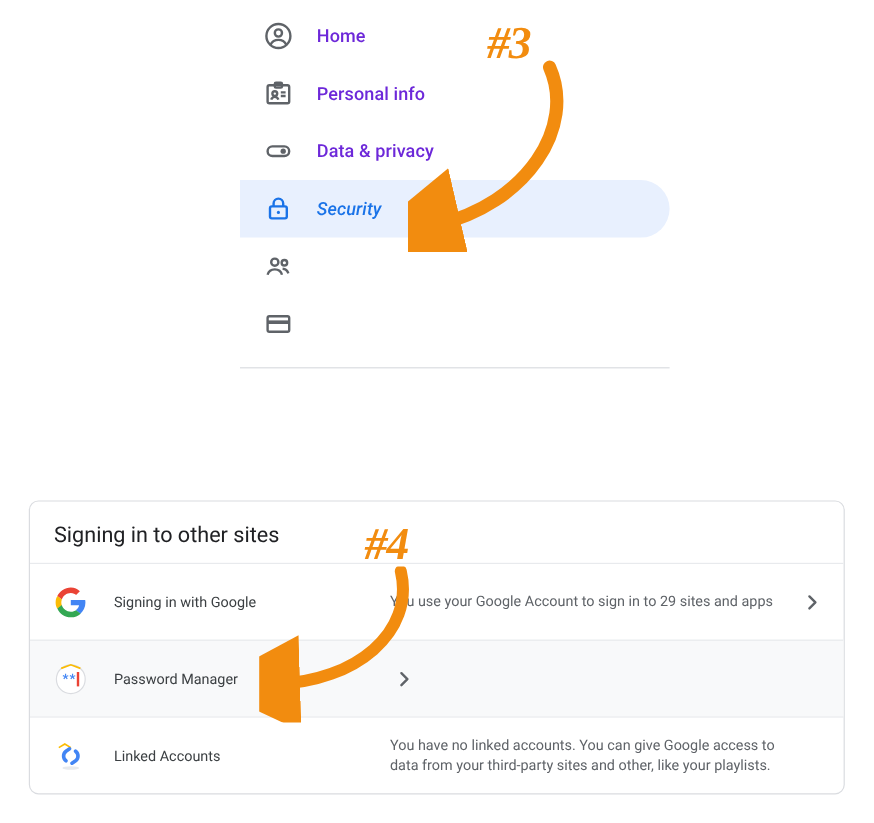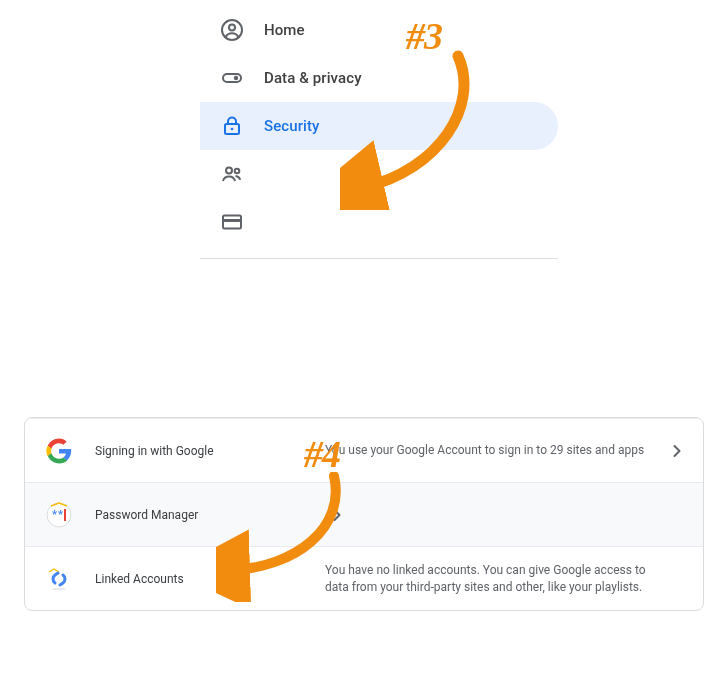--- a/index.html
+++ b/index.html
@@ -38,27 +38,27 @@
       justify-content: center;
       flex-shrink: 0;
       color: #5f6368;
     }
     .nav-item svg { display:block; }
     .nav-item-label {
       margin-left: 20px;
       font-size: 15px;
       font-weight: 500;
       letter-spacing: .1px;
-      color: #404040;
+      color: #6d28d9;
     }
     .nav-item.active {
       background: #e8f0fe;
     }
     .nav-item.active .icon-wrap { color:#1a73e8; }
-    .nav-item.active .nav-item-label { color:#1a73e8; }
+    .nav-item.active .nav-item-label { color:#1a73e8;font-style:italic; }
     .nav-divider {
       height:1px; background:#dadce0;
       margin: 12px 0 6px 0;
     }
     
     .card {
       position: absolute;
       left: 24px;
       top: 417px;
       width: 680px;
@@ -132,20 +132,33 @@
     <span class="icon-wrap">
       <svg width="24" height="24" viewBox="0 0 24 24" fill="none" stroke="currentColor" stroke-width="2">
         <circle cx="12" cy="12" r="10"></circle>
         <circle cx="12" cy="9.5" r="3"></circle>
         <path d="M5.5 19.2c1.2-2.5 3.8-4 6.5-4s5.3 1.5 6.5 4" stroke-linecap="round"></path>
       </svg>
     </span>
     <span class="nav-item-label">Home</span>
   </div>
 
+  <div class="nav-item">
+    <span class="icon-wrap">
+      <svg width="24" height="24" viewBox="0 0 24 24" fill="none" stroke="currentColor" stroke-width="2">
+        <rect x="3" y="5" width="18" height="15" rx="1.5"></rect>
+        <rect x="9" y="3" width="6" height="4" rx="1"></rect>
+        <circle cx="9" cy="12" r="2"></circle>
+        <path d="M6 17c.6-1.6 1.8-2.3 3-2.3s2.4.7 3 2.3"></path>
+        <line x1="14" y1="11" x2="18" y2="11"></line>
+        <line x1="14" y1="14" x2="18" y2="14"></line>
+      </svg>
+    </span>
+    <span class="nav-item-label">Personal info</span>
+  </div>
 
   <div class="nav-item">
     <span class="icon-wrap">
       <svg width="24" height="24" viewBox="0 0 24 24" fill="none" stroke="currentColor" stroke-width="2">
         <rect x="3" y="8" width="18" height="8" rx="4"></rect>
         <circle cx="16" cy="12" r="2.2" fill="currentColor" stroke="none"></circle>
       </svg>
     </span>
     <span class="nav-item-label">Data &amp; privacy</span>
   </div>
@@ -180,20 +193,21 @@
       </svg>
     </span>
   </div>
 
   <div class="nav-divider"></div>
 
 
 </div>
 
 <div class="card">
+  <div class="card-title">Signing in to other sites</div>
 
   <div class="row">
     <span class="row-icon">
       <svg width="26" height="26" viewBox="0 0 48 48">
         <path fill="#EA4335" d="M24 9.5c3.9 0 6.6 1.7 8.1 3.1l5.9-5.9C34.5 3.3 29.8 1 24 1 14.8 1 6.9 6.4 3.3 14.3l6.9 5.4C11.9 13.8 17.4 9.5 24 9.5z"></path>
         <path fill="#4285F4" d="M46.5 24.5c0-1.6-.1-2.8-.4-4.1H24v8.1h12.7c-.5 2.9-2.2 5.6-5 7.4l7.1 5.5c4.3-4 7.7-9.9 7.7-16.9z"></path>
         <path fill="#FBBC05" d="M10.2 28.3c-.5-1.4-.8-2.9-.8-4.3s.3-2.9.8-4.3l-6.9-5.4C1.6 17.5.5 20.6.5 24s1.1 6.5 2.8 9.7l6.9-5.4z"></path>
         <path fill="#34A853" d="M24 47c6.2 0 11.4-2 15.2-5.6l-7.1-5.5c-2 1.4-4.7 2.3-8.1 2.3-6.6 0-12.1-4.3-13.8-10.2l-6.9 5.4C6.9 41.6 14.8 47 24 47z"></path>
       </svg>
     </span>

